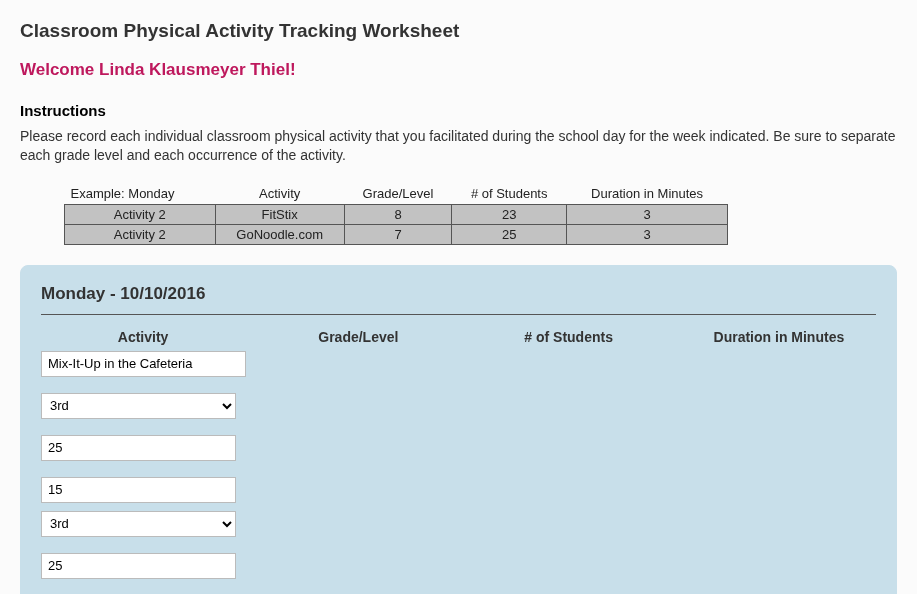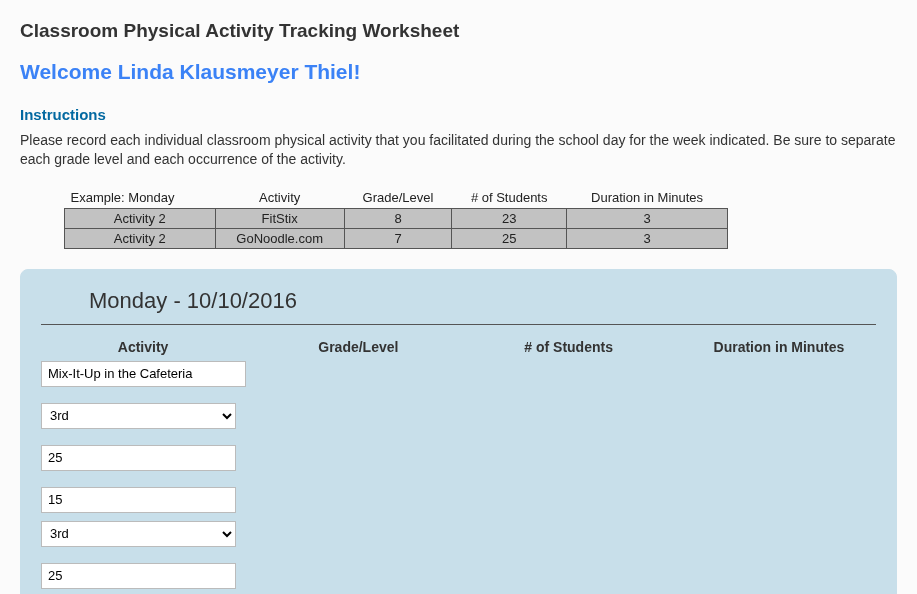--- a/index.html
+++ b/index.html
@@ -12,29 +12,29 @@
     background: #fbfbfb;
     width: 917px;
   }
   h1.page-title {
     font-size: 19px;
     font-weight: bold;
     color: #333;
     margin: 0 0 18px 0;
   }
   .welcome {
-    font-size: 21px;
-    font-weight: bold;
-    color: #3b82f6;
+    font-size: 17px;
+    font-weight: bold;
+    color: #be185d;
     margin: 0 0 22px 0;
   }
   .instr-head {
     font-size: 15px;
     font-weight: bold;
-    color: #0369a1;
+    color: #000000;
     margin: 0 0 8px 0;
   }
   .instr-text {
     font-size: 14px;
     color: #333;
     margin: 0 0 18px 0;
     line-height: 1.35;
   }
   .example-wrap {
     margin: 0 0 20px 44px;
@@ -60,25 +60,24 @@
     padding: 2px 6px;
     color: #222;
   }
   .panel {
     background: #c8dfea;
     border: 1px solid #c8dfea;
     border-radius: 8px;
     padding: 18px 20px 26px 20px;
   }
   .panel-date {
-    font-size: 22px;
-    font-weight: normal;
+    font-size: 17px;
+    font-weight: bold;
     color: #333;
     margin-bottom: 10px;
-    margin-left: 48px;
   }
   .panel hr {
     border: none;
     border-top: 1px solid #555;
     margin: 0 0 14px 0;
   }
   .form-head {
     display: flex;
     gap: 16px;
     margin-bottom: 6px;

